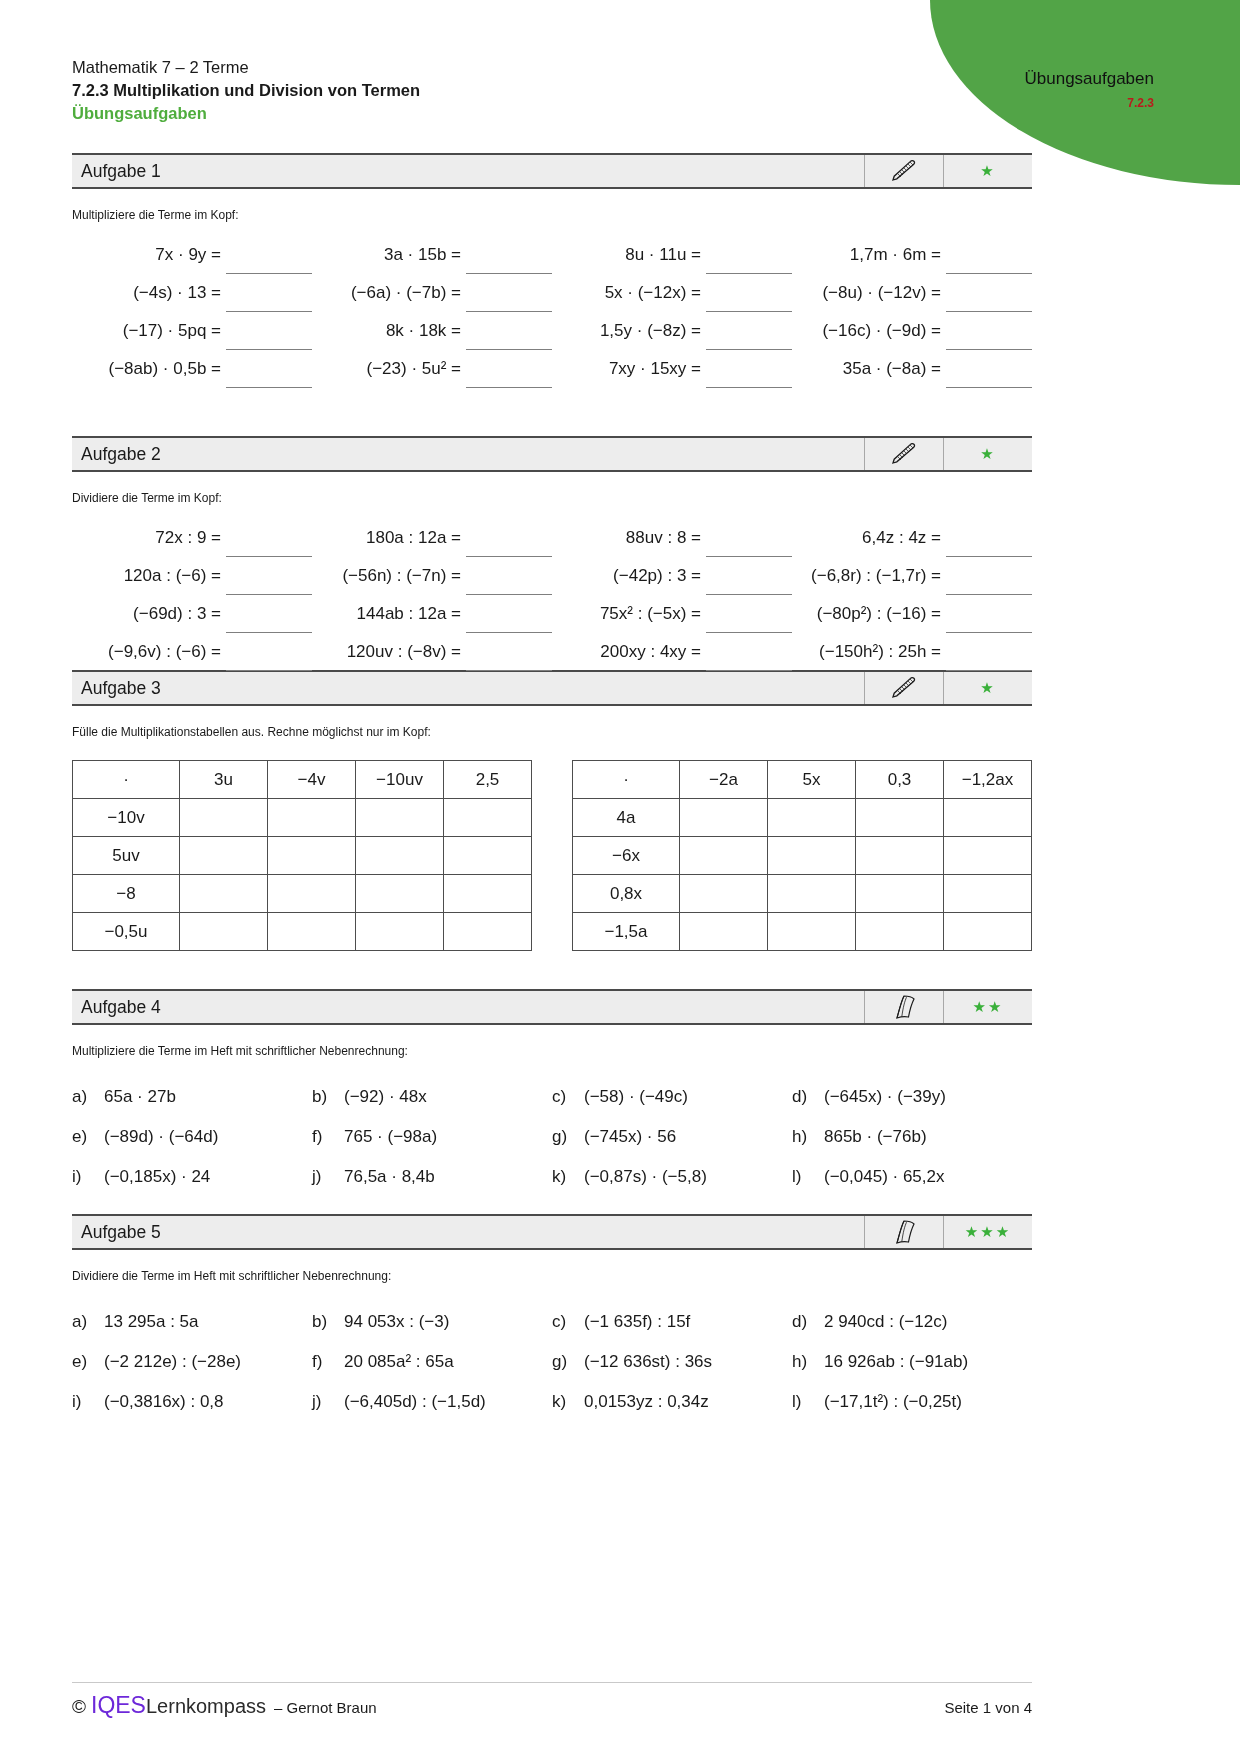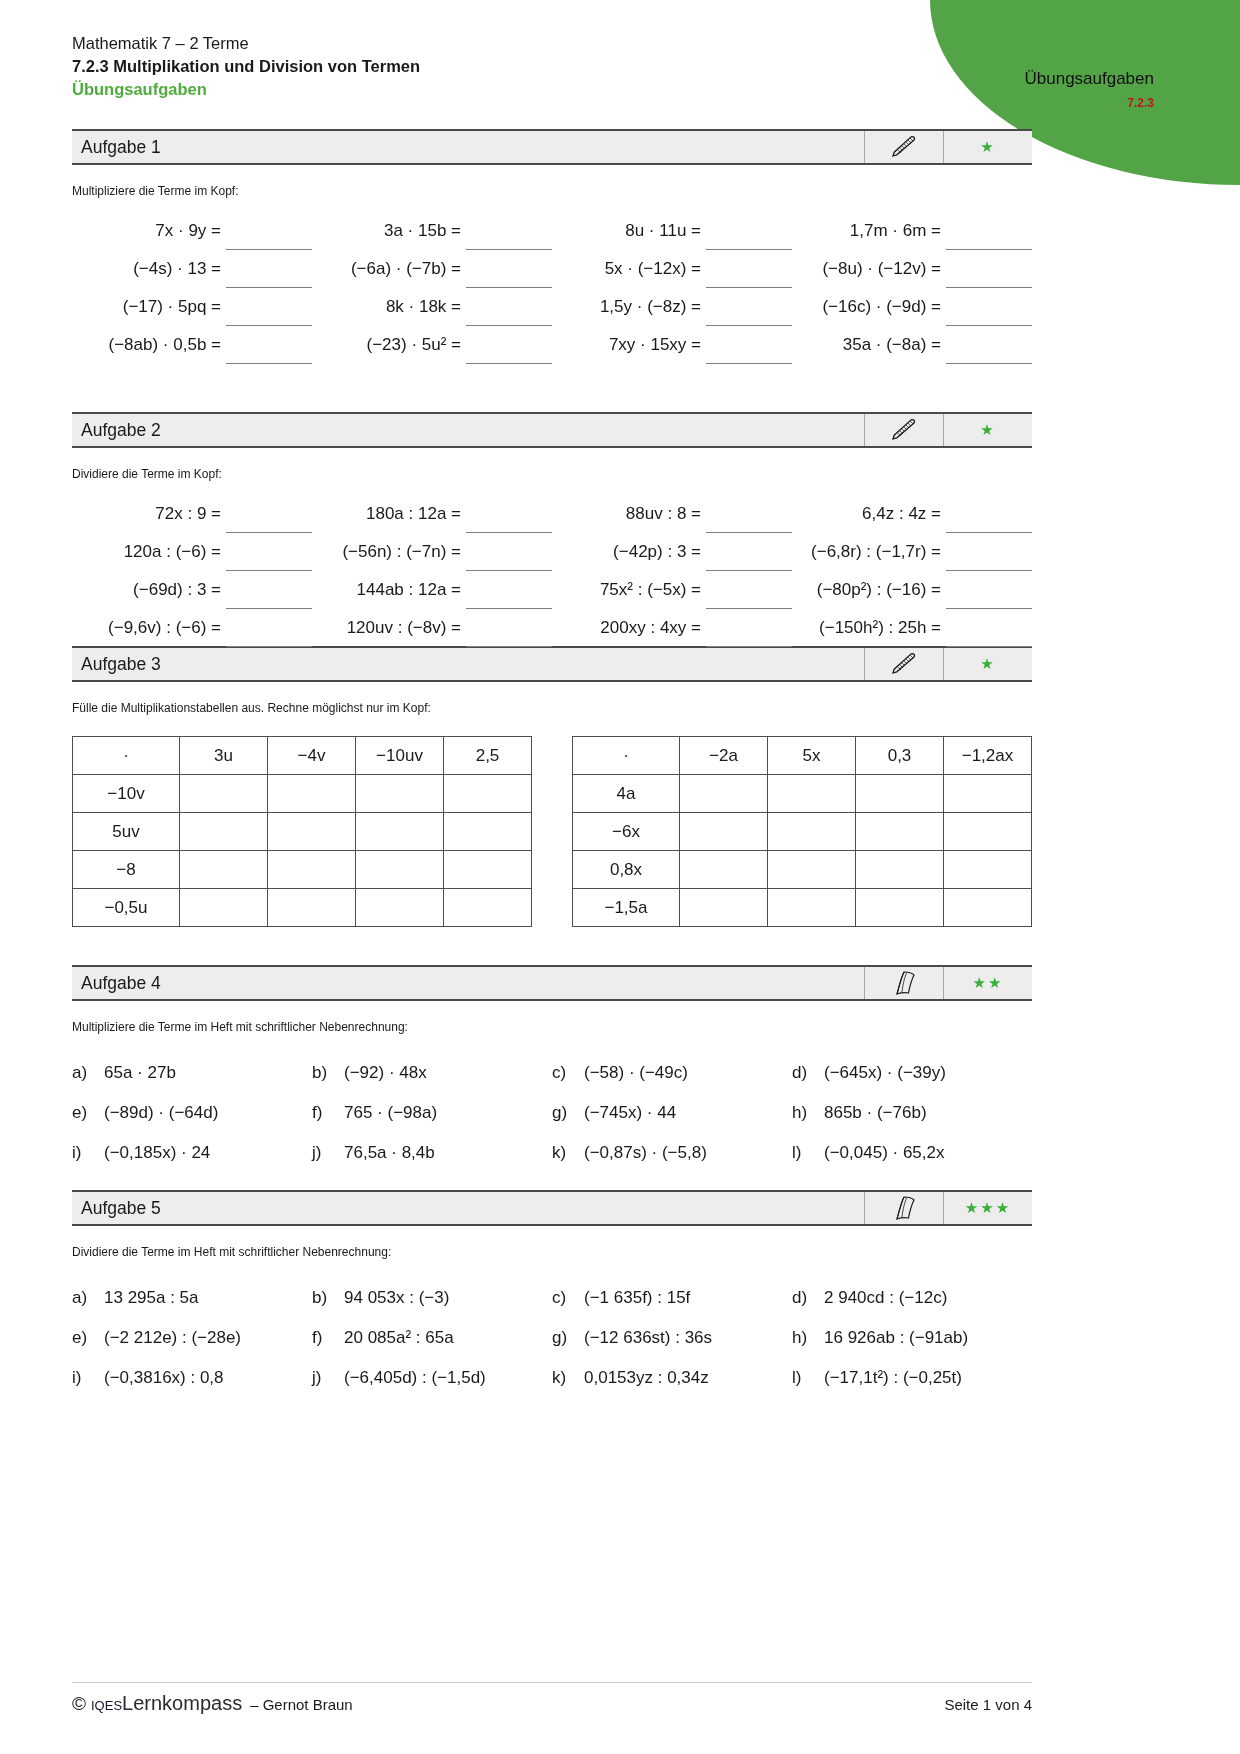--- a/index.html
+++ b/index.html
@@ -12,21 +12,21 @@
     position:absolute; top:0; right:0; width:310px; height:185px;
     background:#52a447; border-bottom-left-radius:100% 100%; z-index:0;
   }
   .corner-text { position:absolute; top:66px; right:86px; text-align:right; z-index:1; }
   .corner-label { font-size:17px; line-height:25px; color:#111; }
   .corner-code  { font-size:12px; line-height:25px; font-weight:bold; color:#b91c1c; }
 
   .content { position:relative; z-index:1; margin-left:72px; width:960px; }
 
   
-  .doc-header { padding-top:32px; }
+  .doc-header { padding-top:56px; }
   .doc-header .line { font-size:16.5px; line-height:23px; }
   .doc-header .line.bold { font-weight:bold; }
   .doc-header .line.green { font-weight:bold; color:#4fad3d; }
 
   
   .task-bar {
     display:flex; align-items:stretch; height:32px; background:#ededed;
     border-top:2px solid #4a4a4a; border-bottom:2px solid #4a4a4a;
   }
   .task-title { flex:1; display:flex; align-items:center; padding-left:9px; font-size:17.5px; }
@@ -64,21 +64,21 @@
   .sect-t4 .task-bar { margin-top:38px; }
   .sect-t5 .task-bar { margin-top:17px; }
 
   
   .footer {
     position:absolute; left:72px; top:1682px; width:960px;
     border-top:1px solid #c9c9c9; padding-top:9px;
     display:flex; align-items:baseline; z-index:1;
   }
   .f-copy  { font-size:19px; margin-right:5px; }
-  .f-iqes  { font-size:13px; color:#0f172a;text-align:center; }
+  .f-iqes  { font-size:23px; color:#6d28d9;text-align:center; }
   .f-lern  { font-size:20px; color:#2b2b2b; margin-right:8px; }
   .f-auth  { font-size:15px; }
   .f-page  { margin-left:auto; font-size:15px; }
 
   svg .ink { stroke:#1c1c1c; fill:none; }
 </style>
 </head>
 <body>
 
 <div class="page">
@@ -384,21 +384,21 @@
         <div class="item">
             <span class="item-k">e)</span>
             <span class="item-v">(−89d) · (−64d)</span>
           </div>
         <div class="item">
             <span class="item-k">f)</span>
             <span class="item-v">765 · (−98a)</span>
           </div>
         <div class="item">
             <span class="item-k">g)</span>
-            <span class="item-v">(−745x) · 44</span>
+            <span class="item-v">(−745x) · 56</span>
           </div>
         <div class="item">
             <span class="item-k">h)</span>
             <span class="item-v">865b · (−76b)</span>
           </div>
         <div class="item">
             <span class="item-k">i)</span>
             <span class="item-v">(−0,185x) · 24</span>
           </div>
         <div class="item">

